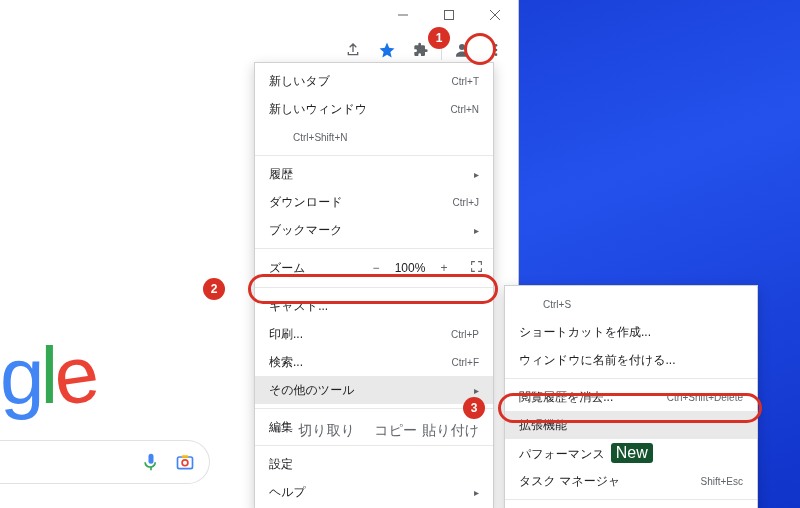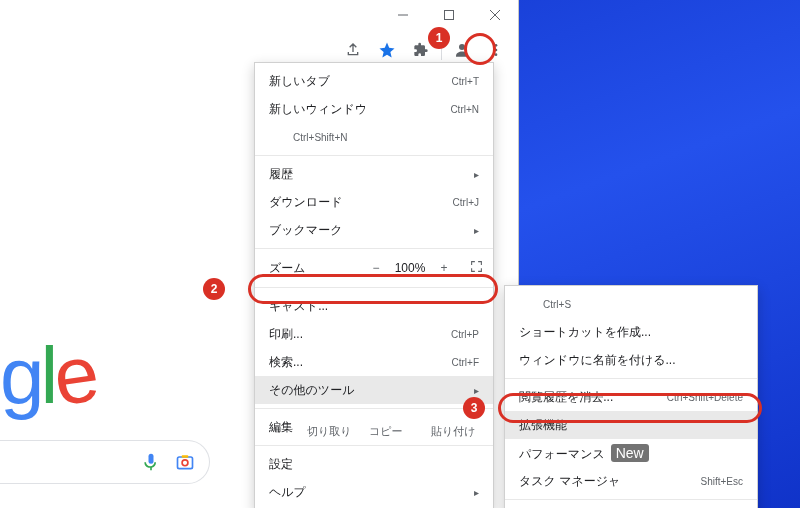--- a/index.html
+++ b/index.html
@@ -106,40 +106,39 @@
     border: none;
     border-top: 1px solid #e8e8e8;
     margin: 4px 0;
   }
   .menu .row.hover { background: #e9e9e9; justify-content: flex-end; }
   .editrow {
     display: flex;
     align-items: center;
     height: 28px;
     padding: 0 14px;
-    gap: 14px;
   }
   .editrow .lbl { flex: 0 0 auto; }
-  .editrow .ebtn { flex: 1; text-align: left; color: #5f6368; font-size: 11px; margin-top: 8px; }
+  .editrow .ebtn { flex: 1; text-align: right; color: #5f6368; font-size: 14px; margin-top: 8px; }
   .zoomrow {
     display: flex;
     align-items: center;
     height: 30px;
     padding: 0 10px 0 14px;
     justify-content: space-between;
   }
   .zoomrow .lbl { flex: 1; }
   .zoomrow .zbtn { width: 26px; text-align: center; color: #5f6368; }
   .zoomrow .zval { width: 42px; text-align: center; }
   .zoomrow .fs { width: 26px; text-align: right; color: #5f6368; }
   .badge-new {
     display: inline-block;
-    background: #737373;
+    background: #14532d;
     color: #fff;
-    font-size: 14px;
+    font-size: 16px;
     padding: 1px 5px;
     border-radius: 3px;
     margin-left: 6px;
   }
   
   .callout-num {
     position: absolute;
     width: 22px; height: 22px;
     border-radius: 50%;
     background: #d93025;

